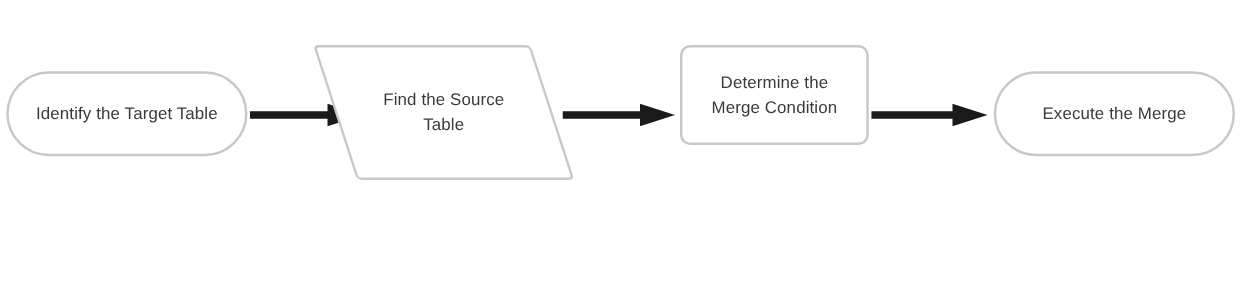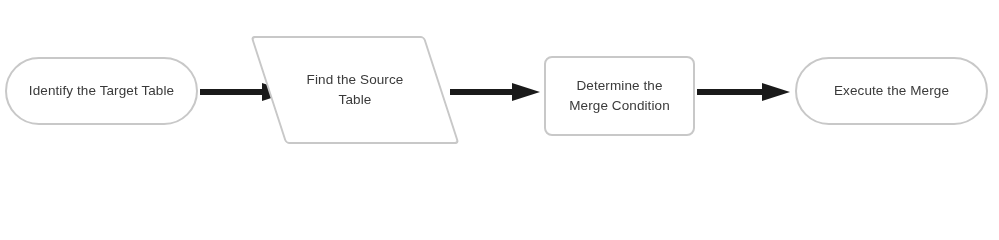--- a/index.html
+++ b/index.html
@@ -65,21 +65,21 @@
     transform: skewX(18deg);
   }
   #node-2 .node-label {
     position: relative;
     z-index: 2;
     width: 100%;
   }
   
   #node-3 {
     left: 544px;
-    top: 56px;
+    top: 36px;
     width: 151px;
     height: 80px;
     border-radius: 8px;
   }
   
   #node-4 {
     left: 795px;
     top: 57px;
     width: 193px;
     height: 68px;

